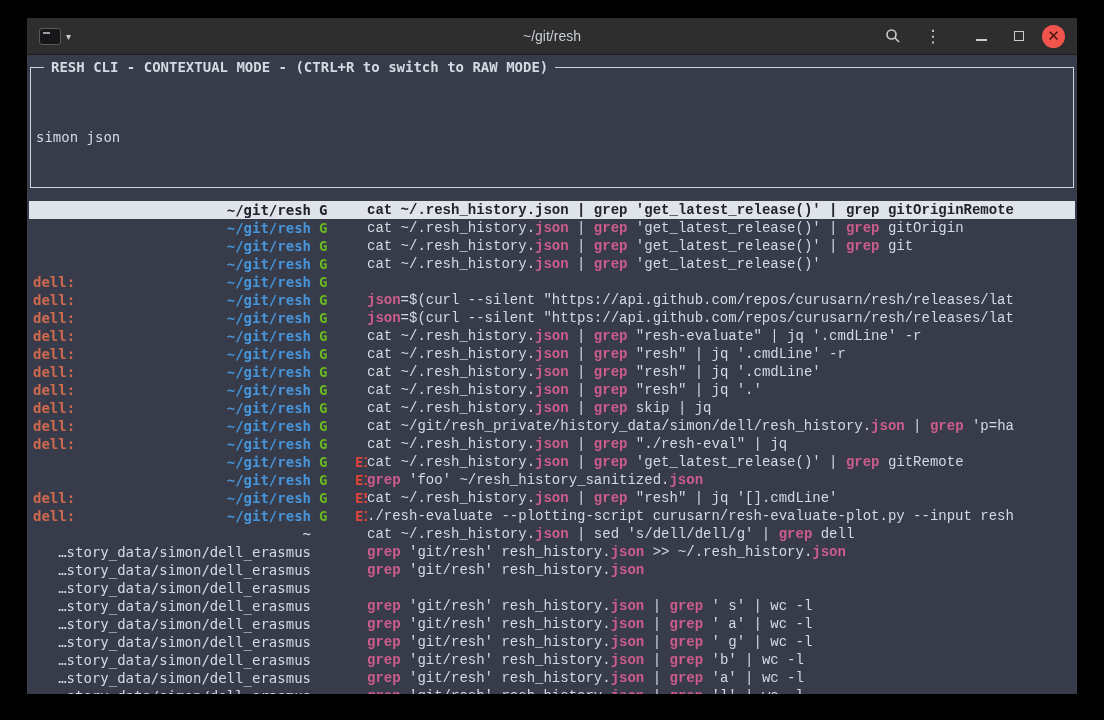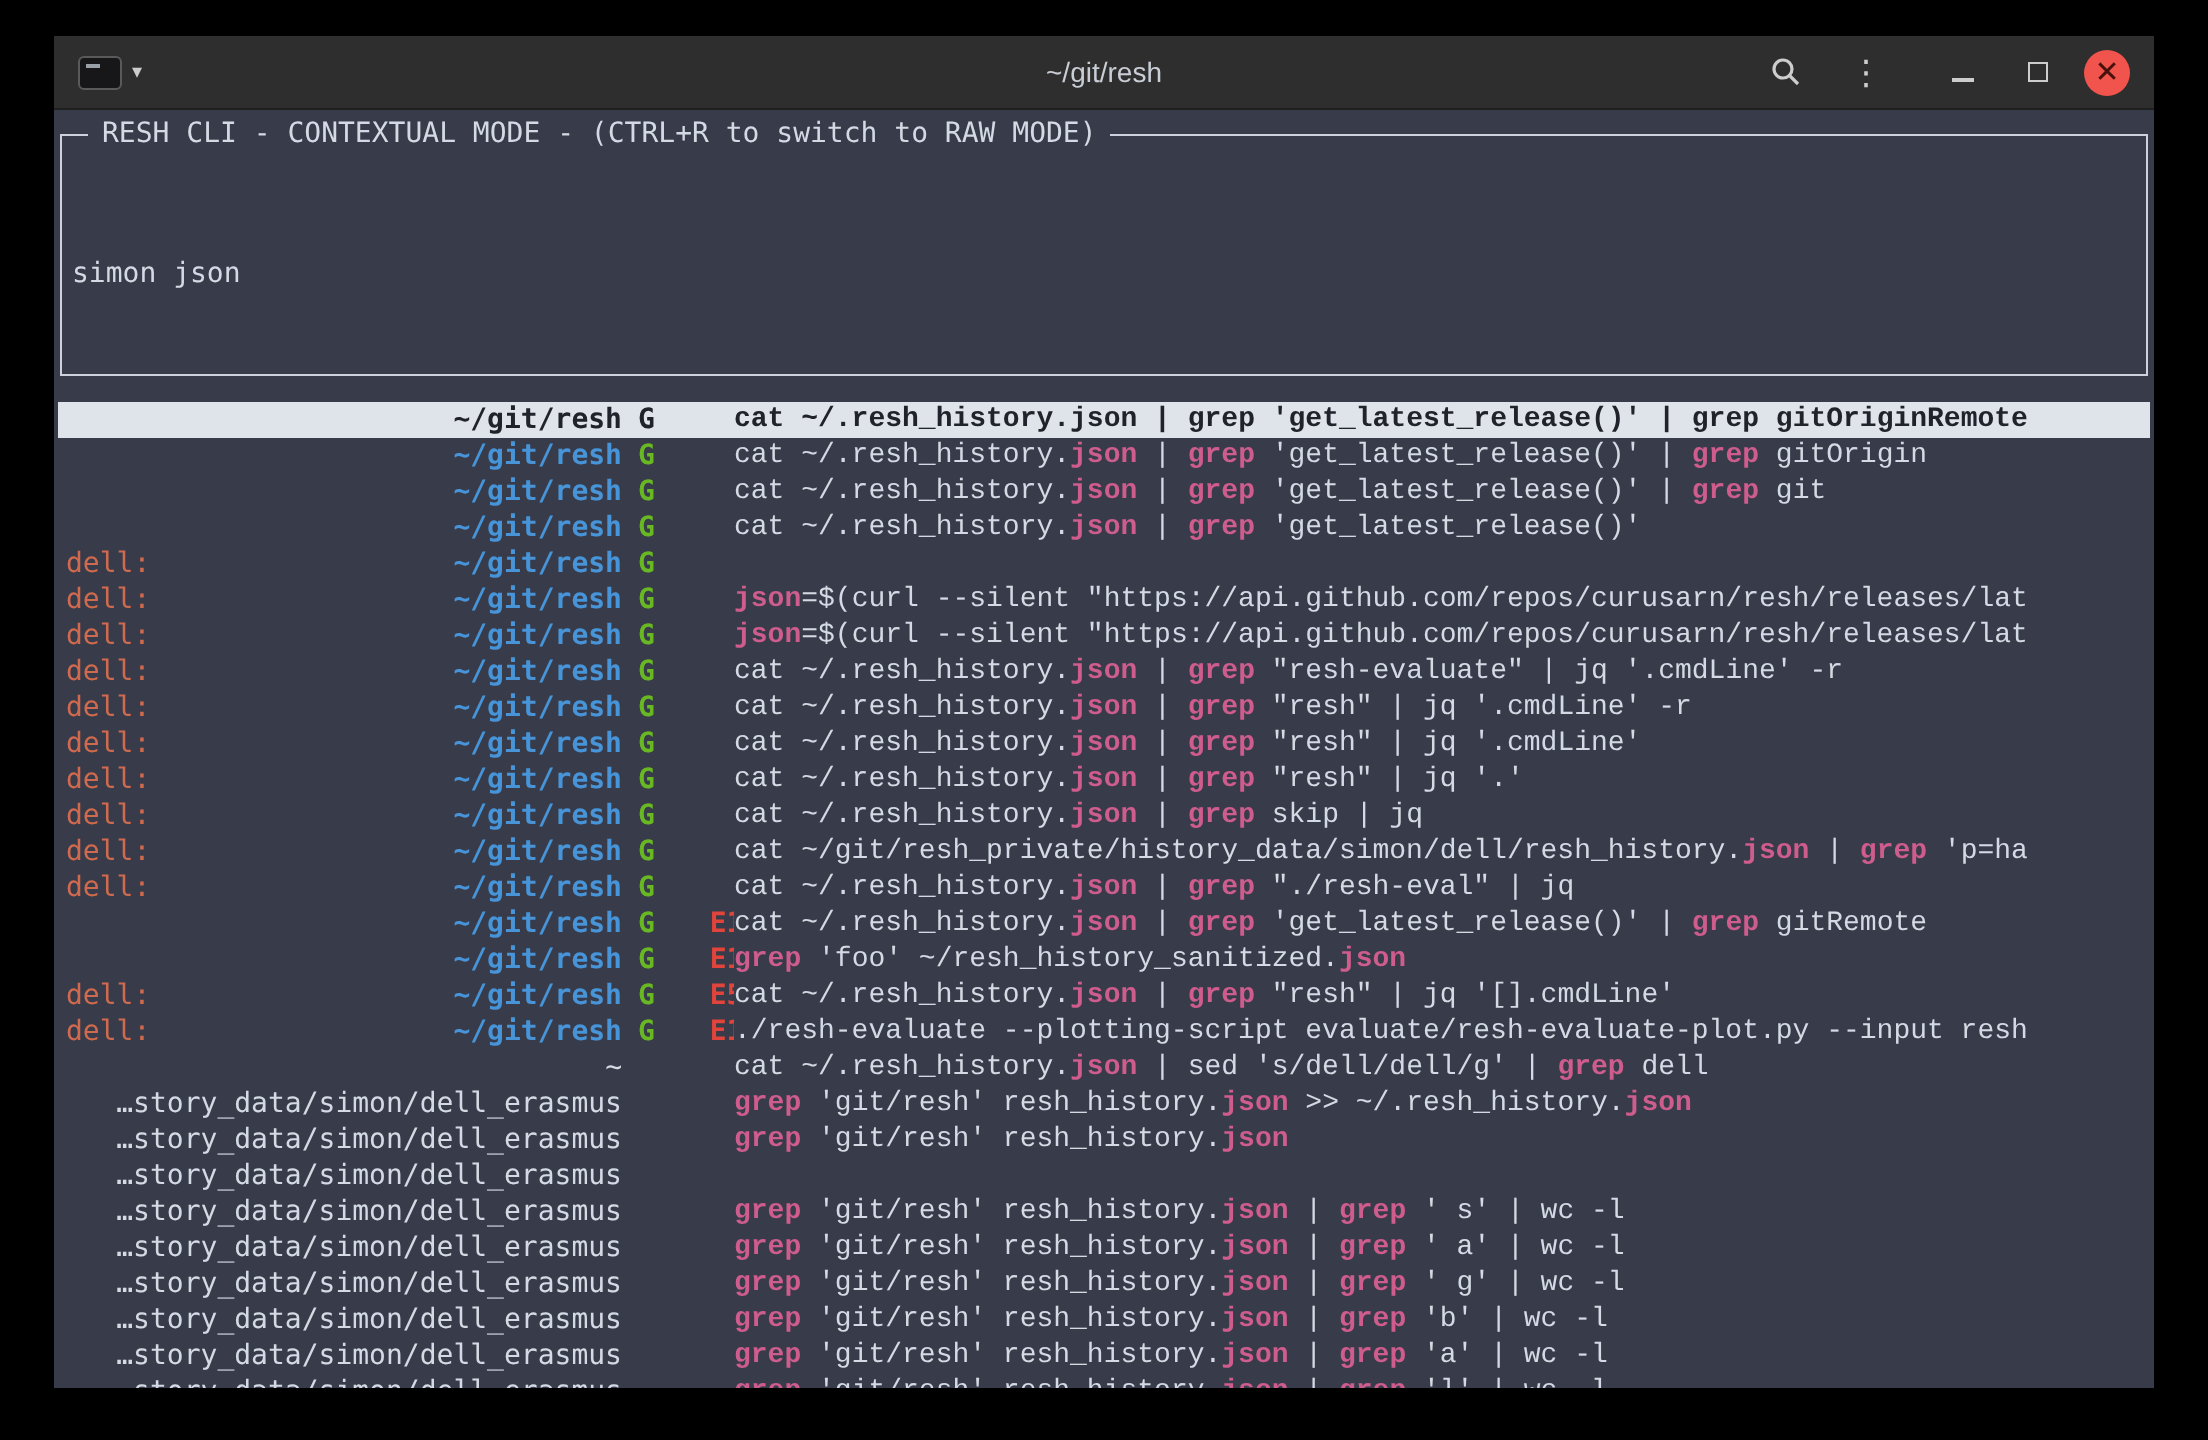--- a/index.html
+++ b/index.html
@@ -82,36 +82,37 @@
     position: relative;
     padding: 6px 6px 5px 5px;
     white-space: pre;
   }
   #resh-box-title {
     position: absolute; top: -10px; left: 13px;
     background: #383c4a;
     padding: 0 7px;
     color: #d3dae3;
     white-space: pre;
+    font-weight: bold;
   }
   #query-line { white-space: pre; }
   
   #history { margin-top: 13px; }
   .row {
     display: flex;
     height: 18px; line-height: 18px;
     padding-left: 4px;
     white-space: pre;
   }
   .ctx {
     flex: 0 0 278px;
     display: flex; justify-content: space-between;
     overflow: hidden;
   }
-  .host { color: #cf6a4e; }
+  .host { color: #cf6a4e; font-weight: bold; }
   .dir { color: #d3dae3; }
   .dir.accent { color: #4794d9; font-weight: bold; }
   .flags { flex: 0 0 56px; padding-left: 8px; font-weight: bold; overflow: hidden; }
   .flag-git { color: #68b723; }
   .flag-err { color: #e0443a; margin-left: 19px; }
   .cmd { flex: 1; overflow: hidden; font-family: Liberation Mono, monospace; }
   .hl { color: #ce5c8d; font-weight: bold; }
   .row.selected {
     background: #dfe3ea;
     color: #20232b;
@@ -172,21 +173,21 @@
         <div class="row"><span class="ctx"><span class="host">dell:</span><span class="dir accent">~/git/resh</span></span><span class="flags"><span class="flag-git">G</span></span><span class="cmd">cat ~/.resh_history.<span class="hl">json</span> | <span class="hl">grep</span> "resh-evaluate" | jq '.cmdLine' -r</span></div>
         <div class="row"><span class="ctx"><span class="host">dell:</span><span class="dir accent">~/git/resh</span></span><span class="flags"><span class="flag-git">G</span></span><span class="cmd">cat ~/.resh_history.<span class="hl">json</span> | <span class="hl">grep</span> "resh" | jq '.cmdLine' -r</span></div>
         <div class="row"><span class="ctx"><span class="host">dell:</span><span class="dir accent">~/git/resh</span></span><span class="flags"><span class="flag-git">G</span></span><span class="cmd">cat ~/.resh_history.<span class="hl">json</span> | <span class="hl">grep</span> "resh" | jq '.cmdLine'</span></div>
         <div class="row"><span class="ctx"><span class="host">dell:</span><span class="dir accent">~/git/resh</span></span><span class="flags"><span class="flag-git">G</span></span><span class="cmd">cat ~/.resh_history.<span class="hl">json</span> | <span class="hl">grep</span> "resh" | jq '.'</span></div>
         <div class="row"><span class="ctx"><span class="host">dell:</span><span class="dir accent">~/git/resh</span></span><span class="flags"><span class="flag-git">G</span></span><span class="cmd">cat ~/.resh_history.<span class="hl">json</span> | <span class="hl">grep</span> skip | jq</span></div>
         <div class="row"><span class="ctx"><span class="host">dell:</span><span class="dir accent">~/git/resh</span></span><span class="flags"><span class="flag-git">G</span></span><span class="cmd">cat ~/git/resh_private/history_data/simon/dell/resh_history.<span class="hl">json</span> | <span class="hl">grep</span> 'p=ha</span></div>
         <div class="row"><span class="ctx"><span class="host">dell:</span><span class="dir accent">~/git/resh</span></span><span class="flags"><span class="flag-git">G</span></span><span class="cmd">cat ~/.resh_history.<span class="hl">json</span> | <span class="hl">grep</span> "./resh-eval" | jq</span></div>
         <div class="row"><span class="ctx"><span class="host"></span><span class="dir accent">~/git/resh</span></span><span class="flags"><span class="flag-git">G</span> <span class="flag-err">E1</span></span><span class="cmd">cat ~/.resh_history.<span class="hl">json</span> | <span class="hl">grep</span> 'get_latest_release()' | <span class="hl">grep</span> gitRemote</span></div>
         <div class="row"><span class="ctx"><span class="host"></span><span class="dir accent">~/git/resh</span></span><span class="flags"><span class="flag-git">G</span> <span class="flag-err">E1</span></span><span class="cmd"><span class="hl">grep</span> 'foo' ~/resh_history_sanitized.<span class="hl">json</span></span></div>
         <div class="row"><span class="ctx"><span class="host">dell:</span><span class="dir accent">~/git/resh</span></span><span class="flags"><span class="flag-git">G</span> <span class="flag-err">E5</span></span><span class="cmd">cat ~/.resh_history.<span class="hl">json</span> | <span class="hl">grep</span> "resh" | jq '[].cmdLine'</span></div>
-        <div class="row"><span class="ctx"><span class="host">dell:</span><span class="dir accent">~/git/resh</span></span><span class="flags"><span class="flag-git">G</span> <span class="flag-err">E1</span></span><span class="cmd">./resh-evaluate --plotting-script evaluate/resh-evaluate-plot.py --input resh</span></div>
+        <div class="row"><span class="ctx"><span class="host">dell:</span><span class="dir accent">~/git/resh</span></span><span class="flags"><span class="flag-git">G</span> <span class="flag-err">E1</span></span><span class="cmd">./resh-evaluate --plotting-script curusarn/resh-evaluate-plot.py --input resh</span></div>
         <div class="row"><span class="ctx"><span class="host"></span><span class="dir">~</span></span><span class="flags"></span><span class="cmd">cat ~/.resh_history.<span class="hl">json</span> | sed 's/dell/dell/g' | <span class="hl">grep</span> dell</span></div>
         <div class="row"><span class="ctx"><span class="host"></span><span class="dir">…story_data/simon/dell_erasmus</span></span><span class="flags"></span><span class="cmd"><span class="hl">grep</span> 'git/resh' resh_history.<span class="hl">json</span> &gt;&gt; ~/.resh_history.<span class="hl">json</span></span></div>
         <div class="row"><span class="ctx"><span class="host"></span><span class="dir">…story_data/simon/dell_erasmus</span></span><span class="flags"></span><span class="cmd"><span class="hl">grep</span> 'git/resh' resh_history.<span class="hl">json</span></span></div>
         <div class="row"><span class="ctx"><span class="host"></span><span class="dir">…story_data/simon/dell_erasmus</span></span><span class="flags"></span></div>
         <div class="row"><span class="ctx"><span class="host"></span><span class="dir">…story_data/simon/dell_erasmus</span></span><span class="flags"></span><span class="cmd"><span class="hl">grep</span> 'git/resh' resh_history.<span class="hl">json</span> | <span class="hl">grep</span> ' s' | wc -l</span></div>
         <div class="row"><span class="ctx"><span class="host"></span><span class="dir">…story_data/simon/dell_erasmus</span></span><span class="flags"></span><span class="cmd"><span class="hl">grep</span> 'git/resh' resh_history.<span class="hl">json</span> | <span class="hl">grep</span> ' a' | wc -l</span></div>
         <div class="row"><span class="ctx"><span class="host"></span><span class="dir">…story_data/simon/dell_erasmus</span></span><span class="flags"></span><span class="cmd"><span class="hl">grep</span> 'git/resh' resh_history.<span class="hl">json</span> | <span class="hl">grep</span> ' g' | wc -l</span></div>
         <div class="row"><span class="ctx"><span class="host"></span><span class="dir">…story_data/simon/dell_erasmus</span></span><span class="flags"></span><span class="cmd"><span class="hl">grep</span> 'git/resh' resh_history.<span class="hl">json</span> | <span class="hl">grep</span> 'b' | wc -l</span></div>
         <div class="row"><span class="ctx"><span class="host"></span><span class="dir">…story_data/simon/dell_erasmus</span></span><span class="flags"></span><span class="cmd"><span class="hl">grep</span> 'git/resh' resh_history.<span class="hl">json</span> | <span class="hl">grep</span> 'a' | wc -l</span></div>
         <div class="row"><span class="ctx"><span class="host"></span><span class="dir">…story_data/simon/dell_erasmus</span></span><span class="flags"></span><span class="cmd"><span class="hl">grep</span> 'git/resh' resh_history.<span class="hl">json</span> | <span class="hl">grep</span> 'l' | wc -l</span></div>

